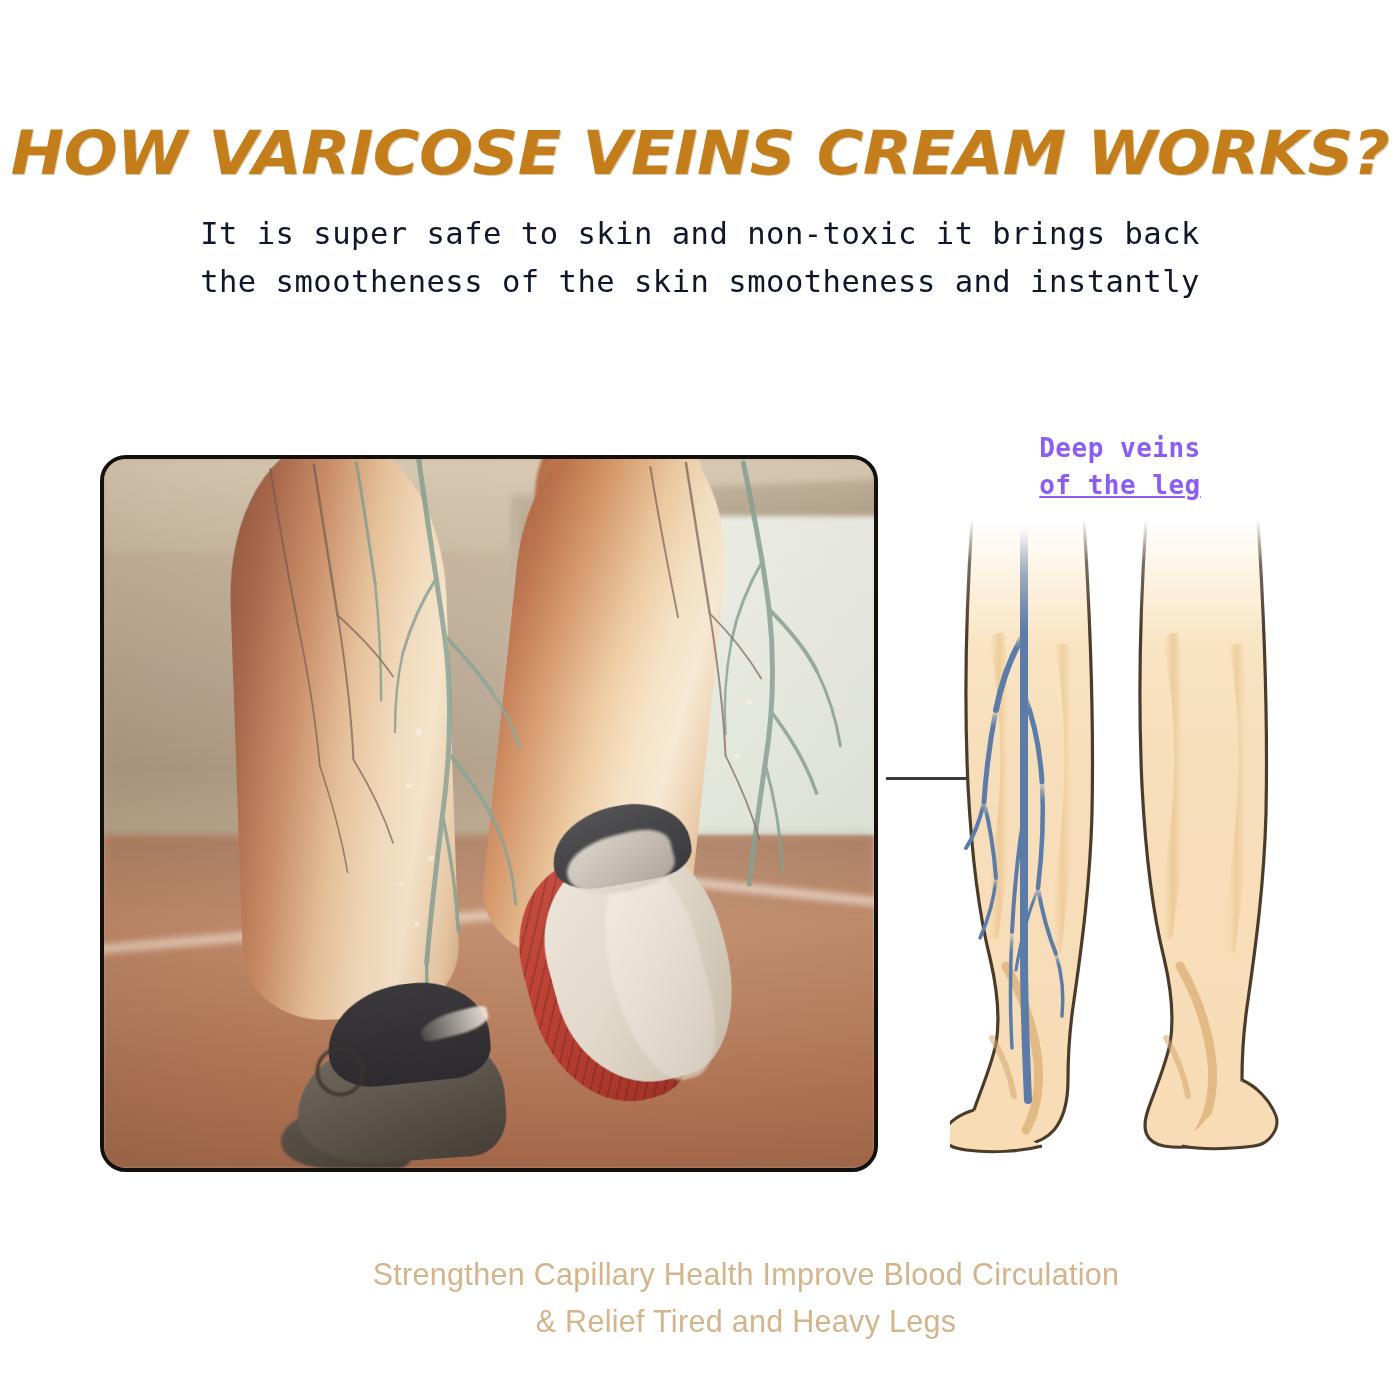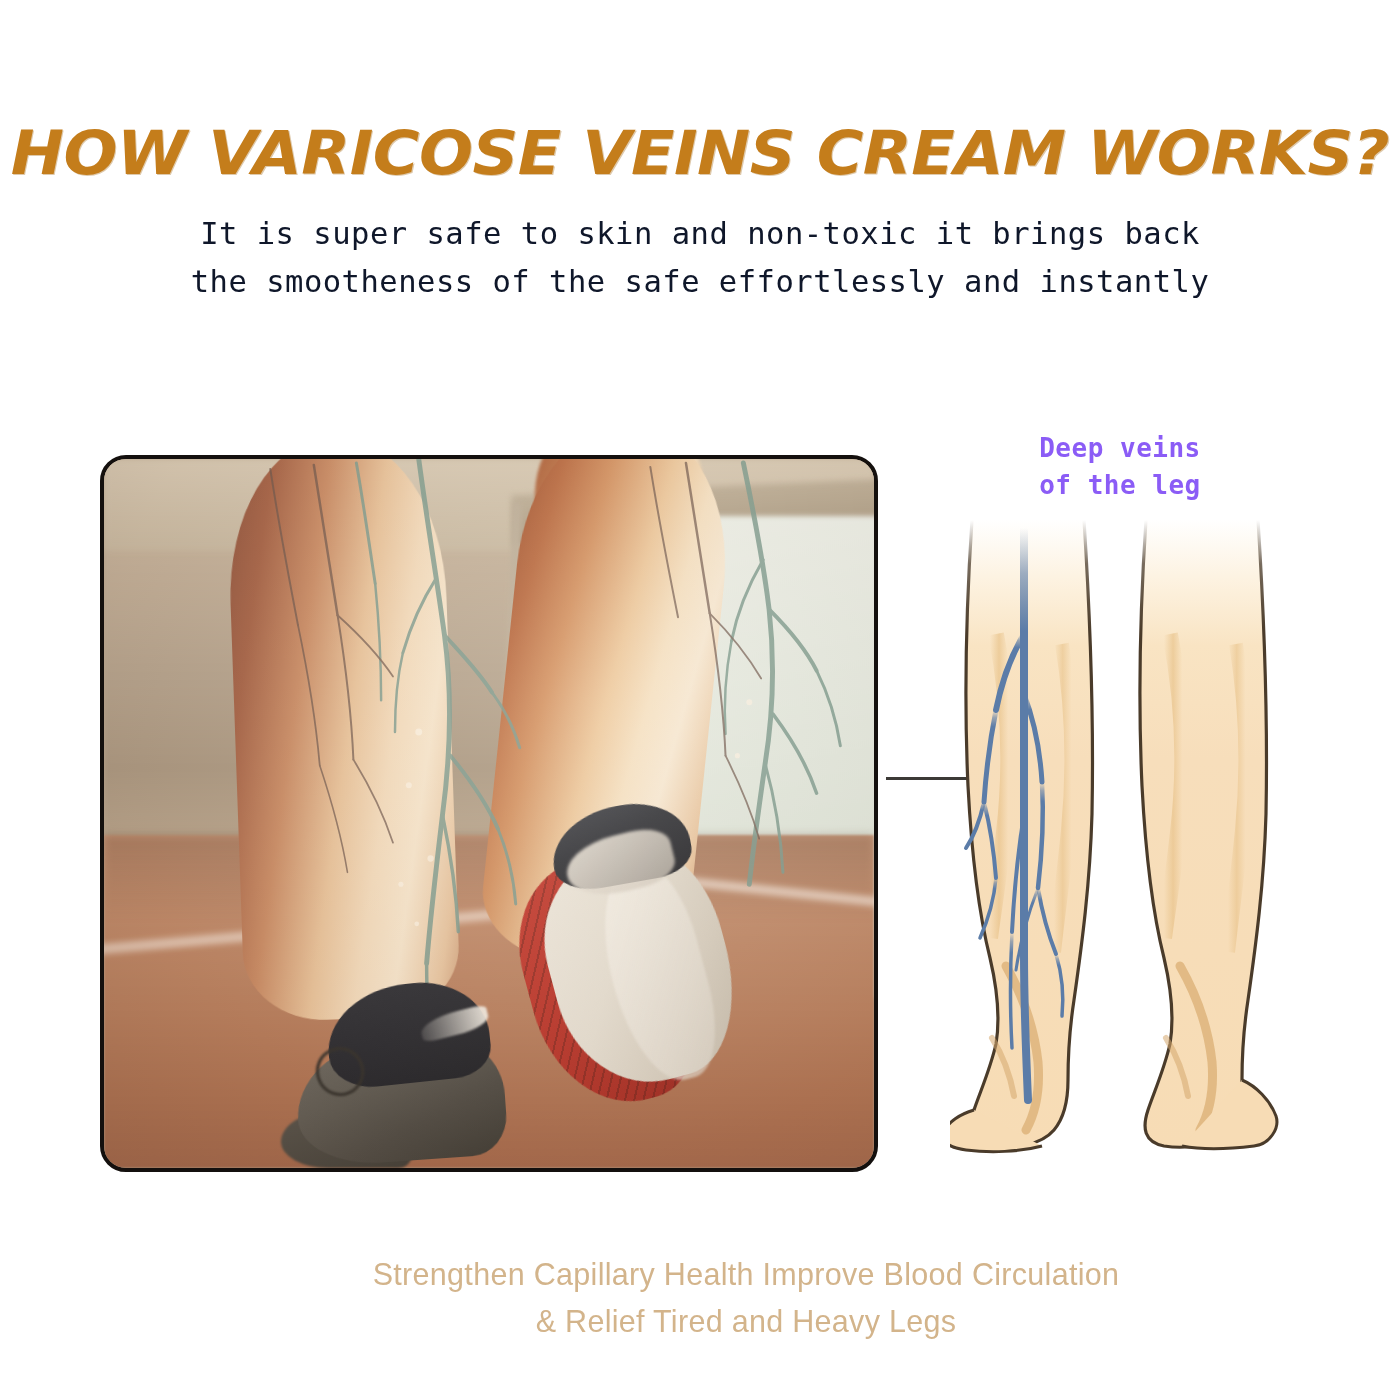--- a/index.html
+++ b/index.html
@@ -280,21 +280,21 @@
     top: 416px;
     width: 320px;
     text-align: center;
     font-family: "DejaVu Sans Mono", monospace;
     font-weight: bold;
     font-size: 26px;
     line-height: 37px;
     color: #8b5cf6;
     letter-spacing: 0.5px;
   }
-  #diagram-label .l2 { display: block; }
+  #diagram-label .l2 { display: block; text-decoration: underline; }
 
   #diagram {
     position: absolute;
     left: 950px;
     top: 500px;
     width: 330px;
     height: 672px;
   }
 
   
@@ -315,21 +315,21 @@
 </style>
 </head>
 <body>
 
 <div id="page">
 
   <div id="headline">HOW VARICOSE VEINS CREAM WORKS?</div>
 
   <div id="subhead">
     <span>It is super safe to skin and non-toxic it brings back</span>
-    <span class="l2">the smootheness of the safe effortlessly and instantly</span>
+    <span class="l2">the smootheness of the skin smootheness and instantly</span>
   </div>
 
   <div id="photo-card">
 
     <div class="ph" id="bg-upper"></div>
     <div class="ph" id="bg-ceiling"></div>
     <div class="ph" id="bg-wall-band"></div>
     <div class="ph" id="bg-window"></div>
     <div class="ph" id="bg-window-frame"></div>
     <div class="ph" id="bg-post"></div>

